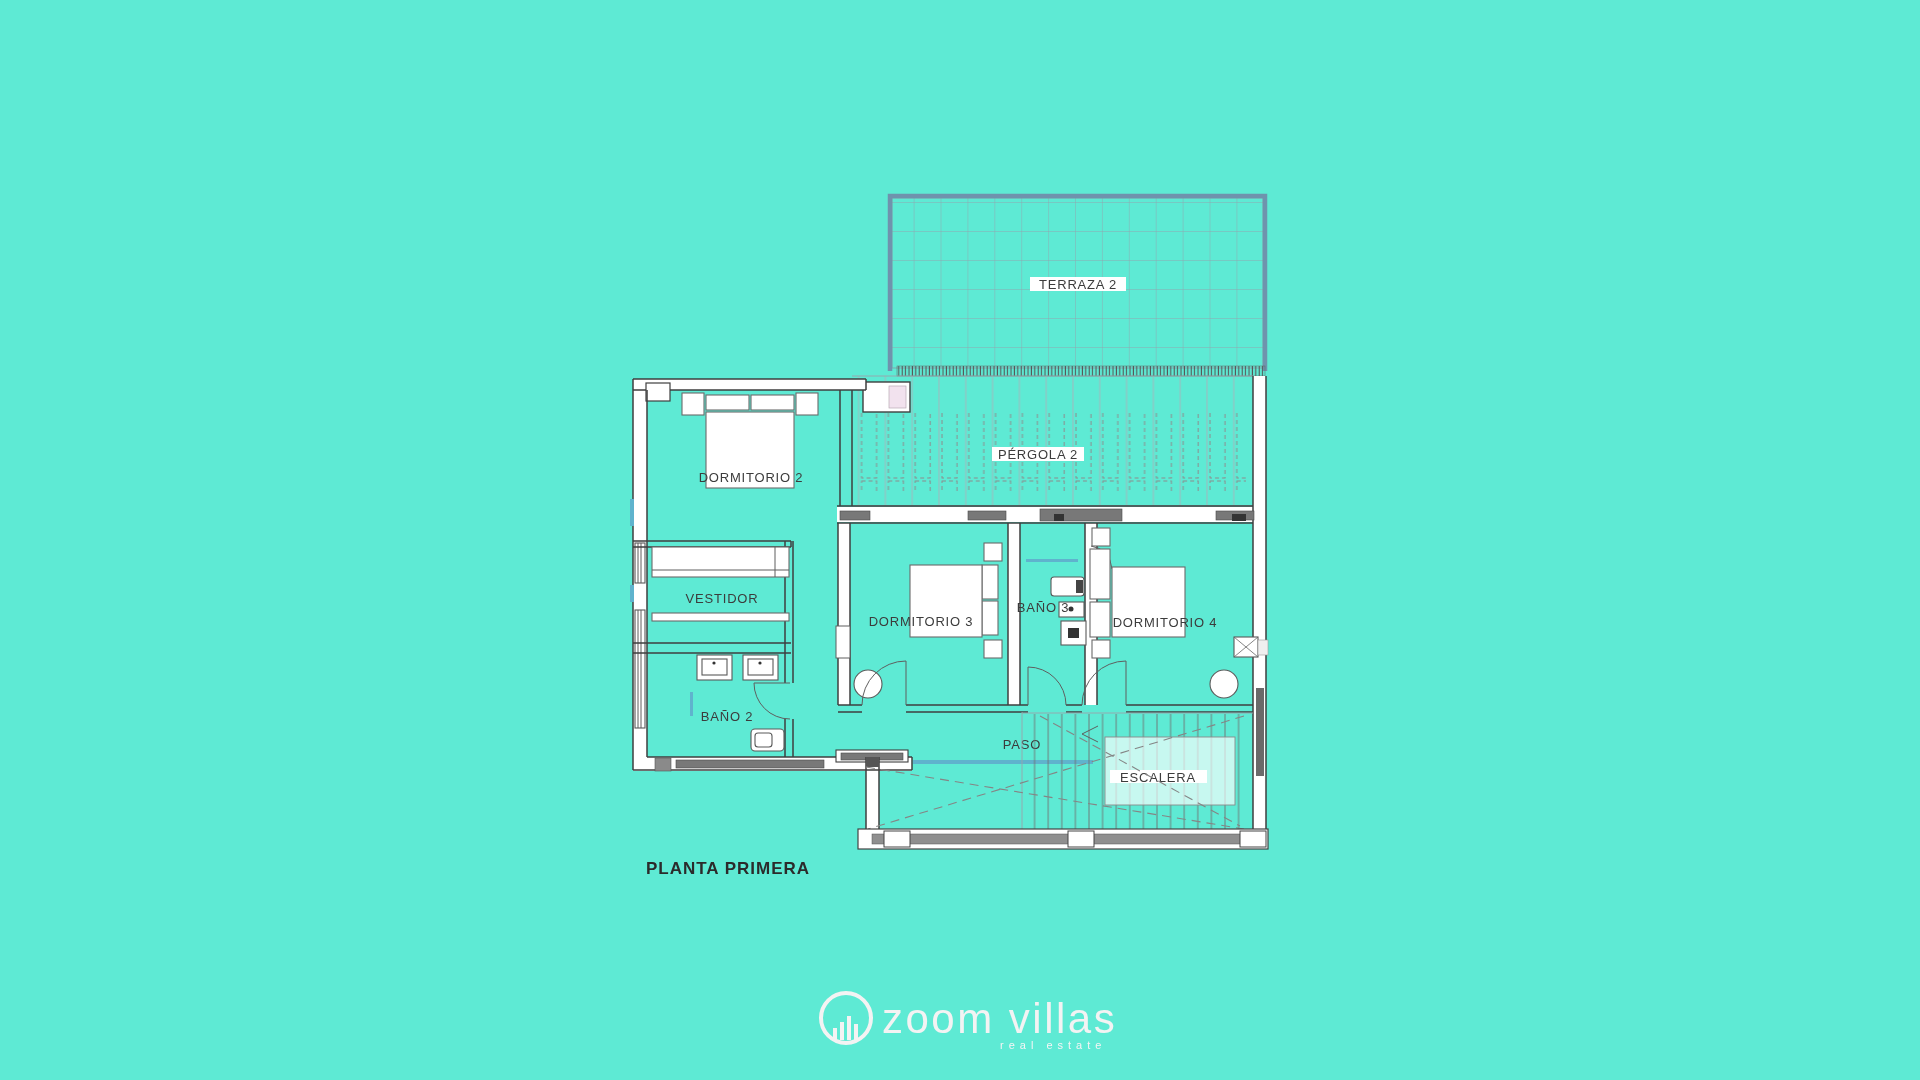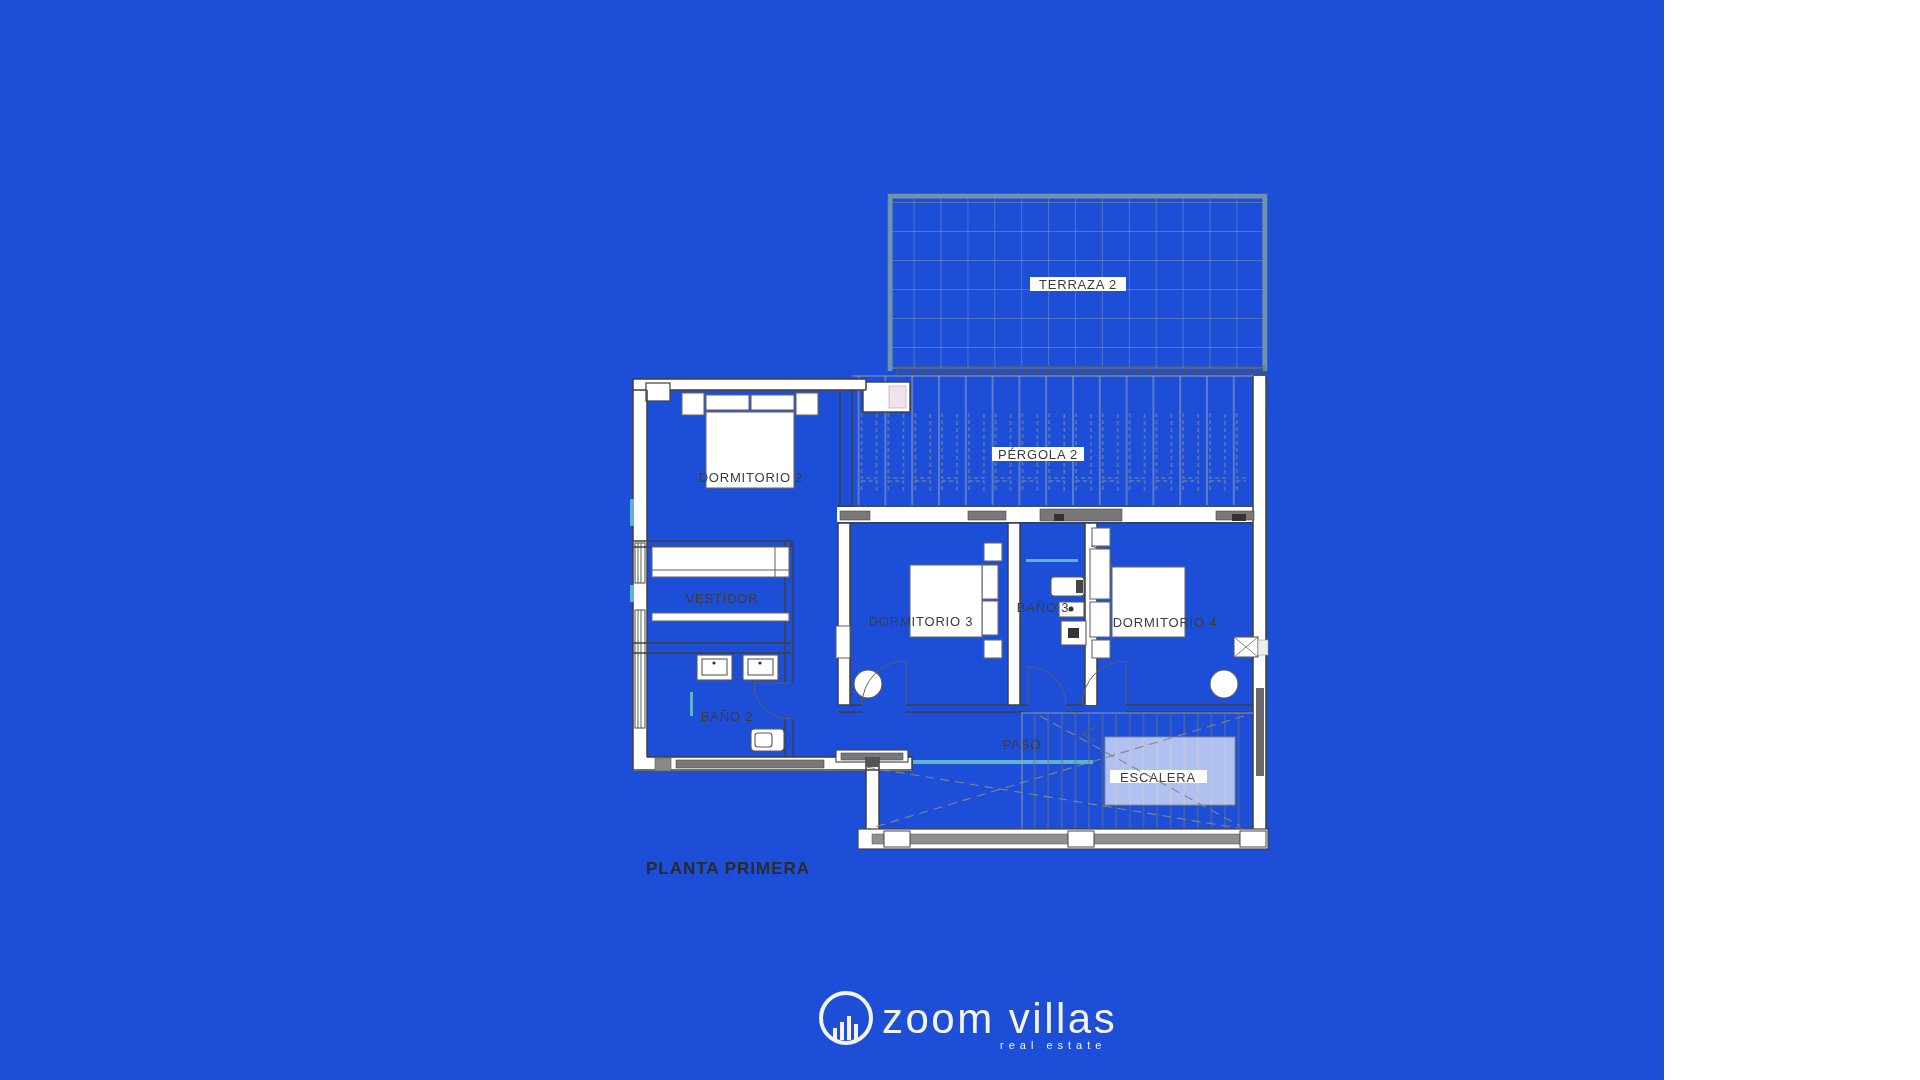--- a/index.html
+++ b/index.html
@@ -1,16 +1,16 @@
 <!DOCTYPE html>
 <html><head>
 <meta charset="utf-8">
 <style>
   html,body{margin:0;padding:0;background:#ffffff;}
-  .canvas{position:relative;width:1664px;height:1080px;background:#1d4ed8;overflow:hidden;
+  .canvas{position:relative;width:1920px;height:1080px;background:#5eead4;overflow:hidden;
           font-family:"Liberation Sans",sans-serif;}
   svg{position:absolute;left:0;top:0;}
   
   .w    {stroke:#3f3f3f;stroke-width:1.5;fill:none;stroke-linecap:butt;}
   .wthin{stroke:#5f5f5f;stroke-width:1;fill:none;}
   .thin {stroke:#9aa4ac;stroke-width:0.9;fill:none;}
   .wfill{fill:#ffffff;stroke:none;}
   .fur  {stroke:#6a6a6a;stroke-width:1.1;fill:#ffffff;}
   .fix  {stroke:#5a5a5a;stroke-width:1.1;fill:#ffffff;}
   .door {stroke:#5f5f5f;stroke-width:1;fill:none;}

